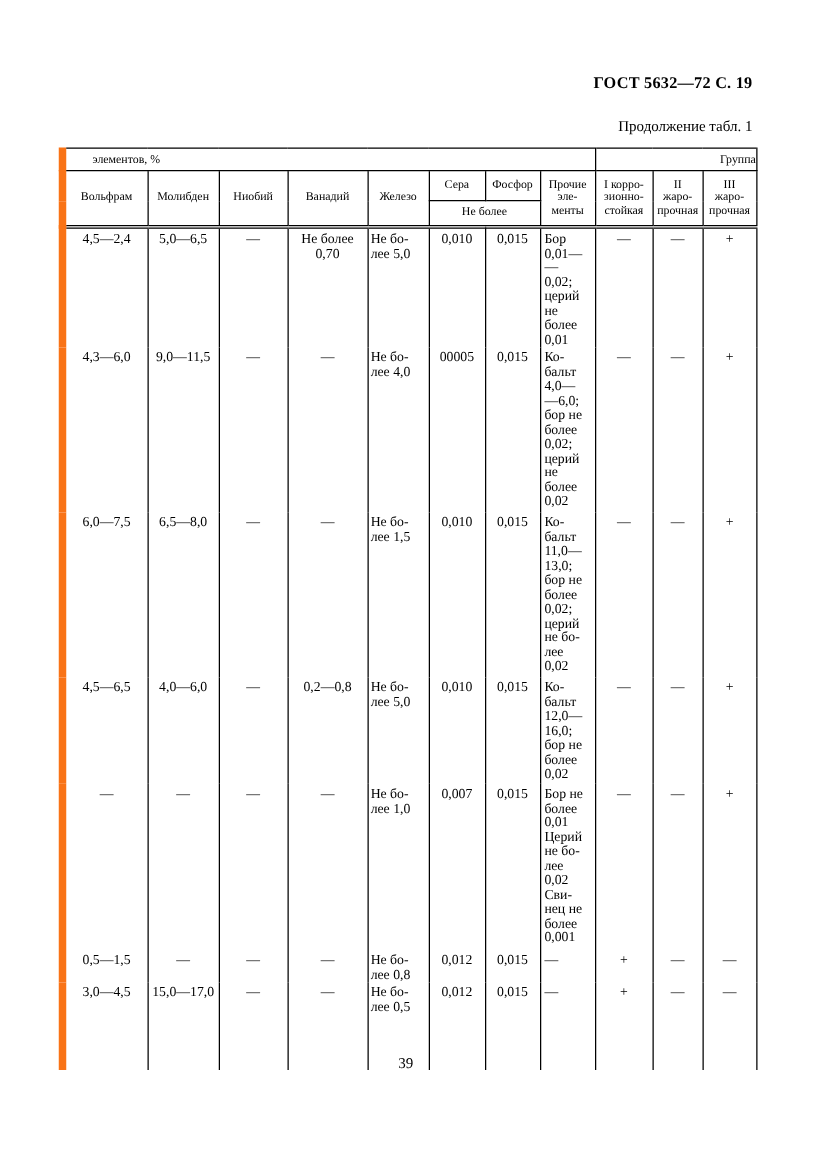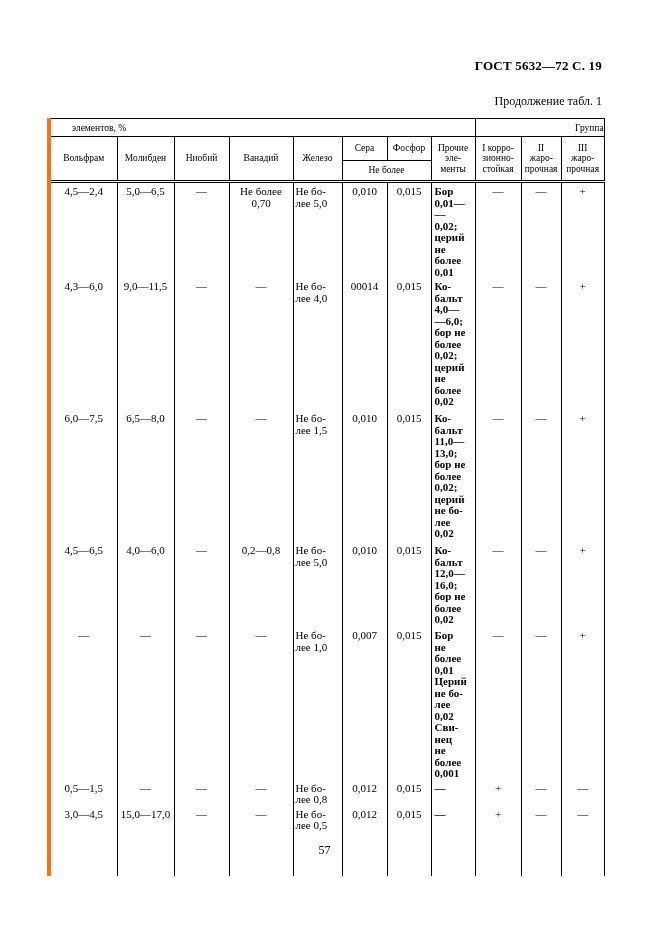--- a/index.html
+++ b/index.html
@@ -28,21 +28,21 @@
     font-size: 12px;
   }
   table.spec-table {
     position: absolute;
     top: 118px;
     left: 47px;
     width: 555px;
     border-collapse: collapse;
     table-layout: fixed;
     border-top: 1px solid #000;
-    border-left: 4px solid #f97316;
+    border-left: 6px solid #f97316;
     border-right: 1px solid #000;
   }
   .spec-table th, .spec-table td {
     border-left: 1px solid #000;
     border-right: 1px solid #000;
     white-space: pre-line;
     font-weight: normal;
     padding: 0;
     overflow: hidden;
   }
@@ -68,21 +68,21 @@
   th.hdr-bottom { border-bottom: 3px double #000; }
   
   .spec-table td {
     vertical-align: top;
     font-size: 11px;
     line-height: 11.5px;
     padding-top: 3px;
     text-align: center;
   }
   td.c-left  { text-align: left; padding-left: 2px; padding-right: 1px; }
-  td.c-other { text-align: left; padding-left: 3px; padding-right: 9px; font-weight: bold; }
+  td.c-other { text-align: left; padding-left: 3px; padding-right: 9px; }
   .page-number {
     position: absolute;
     top: 843px;
     left: 47px;
     width: 555px;
     text-align: center;
     font-size: 12px;
   }
 </style>
 </head>
@@ -159,21 +159,21 @@
           <td class="c-center">—</td>
           <td class="c-center">+</td>
         </tr>
         <tr style="height: 132px;">
           <td class="c-num">4,3—6,0</td>
           <td class="c-num">9,0—11,5</td>
           <td class="c-dash">—</td>
           <td class="c-center">—</td>
           <td class="c-left">Не бо-
 лее 4,0</td>
-          <td class="c-num">00014</td>
+          <td class="c-num">00005</td>
           <td class="c-num">0,015</td>
           <td class="c-other">Ко-
 бальт
 4,0—
 —6,0;
 бор не
 более
 0,02;
 церий
 не
@@ -275,15 +275,15 @@
           <td class="c-num">0,012</td>
           <td class="c-num">0,015</td>
           <td class="c-other">—</td>
           <td class="c-center">+</td>
           <td class="c-center">—</td>
           <td class="c-center">—</td>
         </tr>
       </tbody>
   </table>
 
-  <div class="page-number">57</div>
+  <div class="page-number">39</div>
 
 </div>
 
 </body></html>

